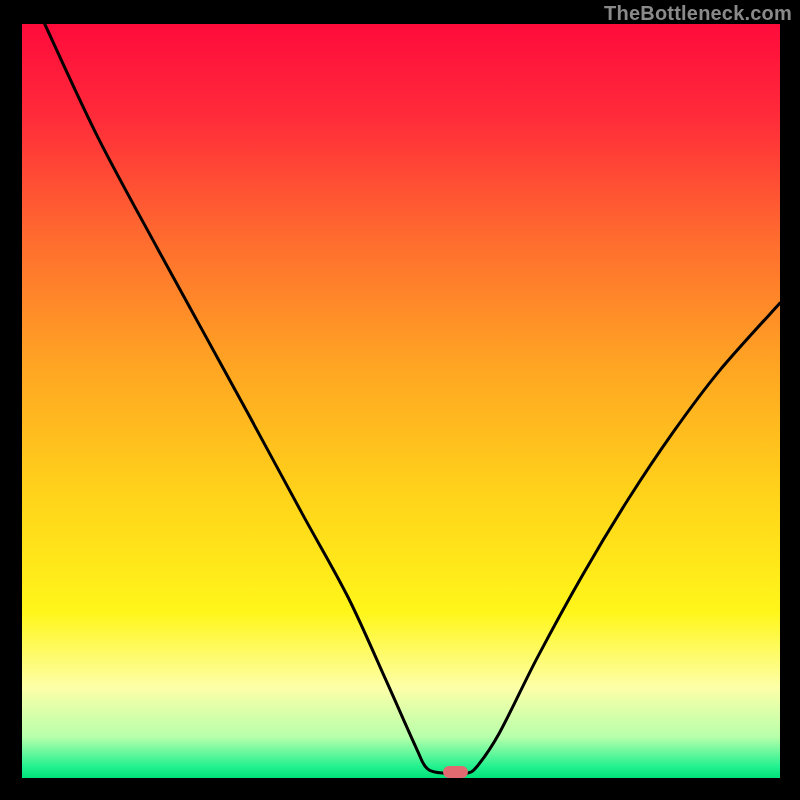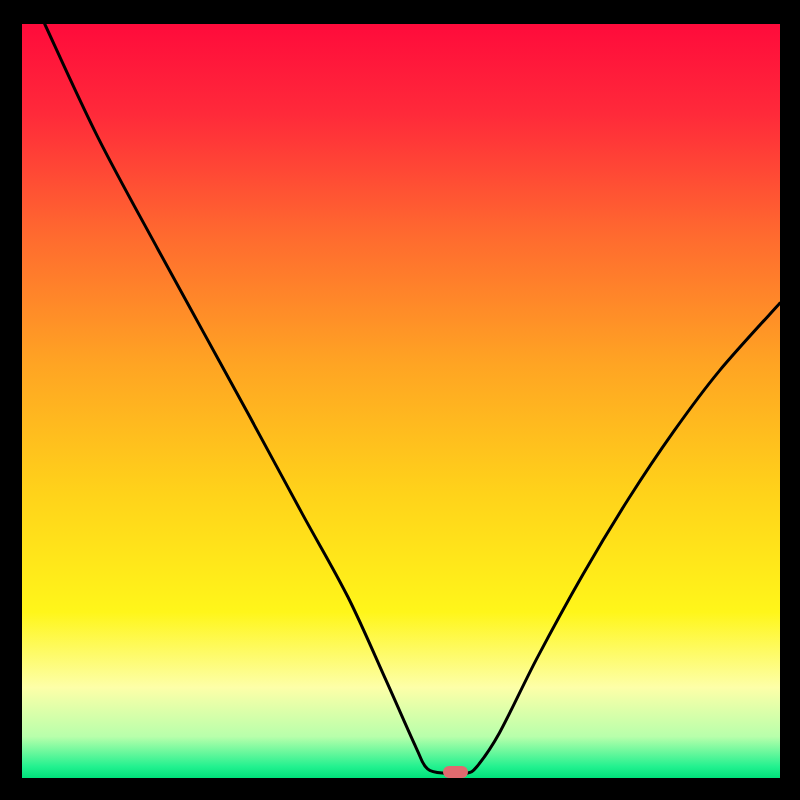--- a/index.html
+++ b/index.html
@@ -78,13 +78,14 @@
       <rect x="0" y="0" width="758" height="754" fill="url(#bg)"></rect>
     </svg>
 
     <svg class="curve" viewBox="0 0 758 754" preserveAspectRatio="none">
       <path id="curve-path" d="M 22.74 0.00 C 31.58 18.85, 56.85 75.40, 75.80 113.10 C 94.75 150.80, 118.75 193.53, 136.44 226.20 C 154.13 258.87, 166.76 281.49, 181.92 309.14 C 197.08 336.79, 210.98 361.92, 227.40 392.08 C 243.82 422.24, 264.04 459.94, 280.46 490.10 C 296.88 520.26, 312.04 545.39, 325.94 573.04 C 339.84 600.69, 352.47 630.85, 363.84 655.98 C 375.21 681.11, 387.21 709.01, 394.16 723.84 C 401.11 738.67, 400.48 740.68, 405.53 744.95 C 410.58 749.22, 418.16 748.72, 424.48 749.48 C 430.80 750.23, 438.38 750.61, 443.43 749.48 C 448.48 748.35, 449.12 749.48, 454.80 742.69 C 460.49 735.90, 467.43 726.98, 477.54 708.76 C 487.65 690.54, 501.54 659.75, 515.44 633.36 C 529.34 606.97, 545.76 576.81, 560.92 550.42 C 576.08 524.03, 591.24 498.90, 606.40 475.02 C 621.56 451.14, 636.72 428.52, 651.88 407.16 C 667.04 385.80, 679.67 368.20, 697.36 346.84 C 715.05 325.48, 747.89 290.29, 758.00 278.98" fill="none" stroke="#000" stroke-width="3" stroke-linejoin="round" stroke-linecap="round"></path>
     </svg>
 
     <div class="marker" id="marker" style="left: 421.069px; top: 741.559px; width: 25.014px; height: 12.818px; background: rgb(224, 106, 111);"></div>
   </div>
 
+  <div class="watermark">TheBottleneck.com</div>
 </div>
 
 </body></html>

